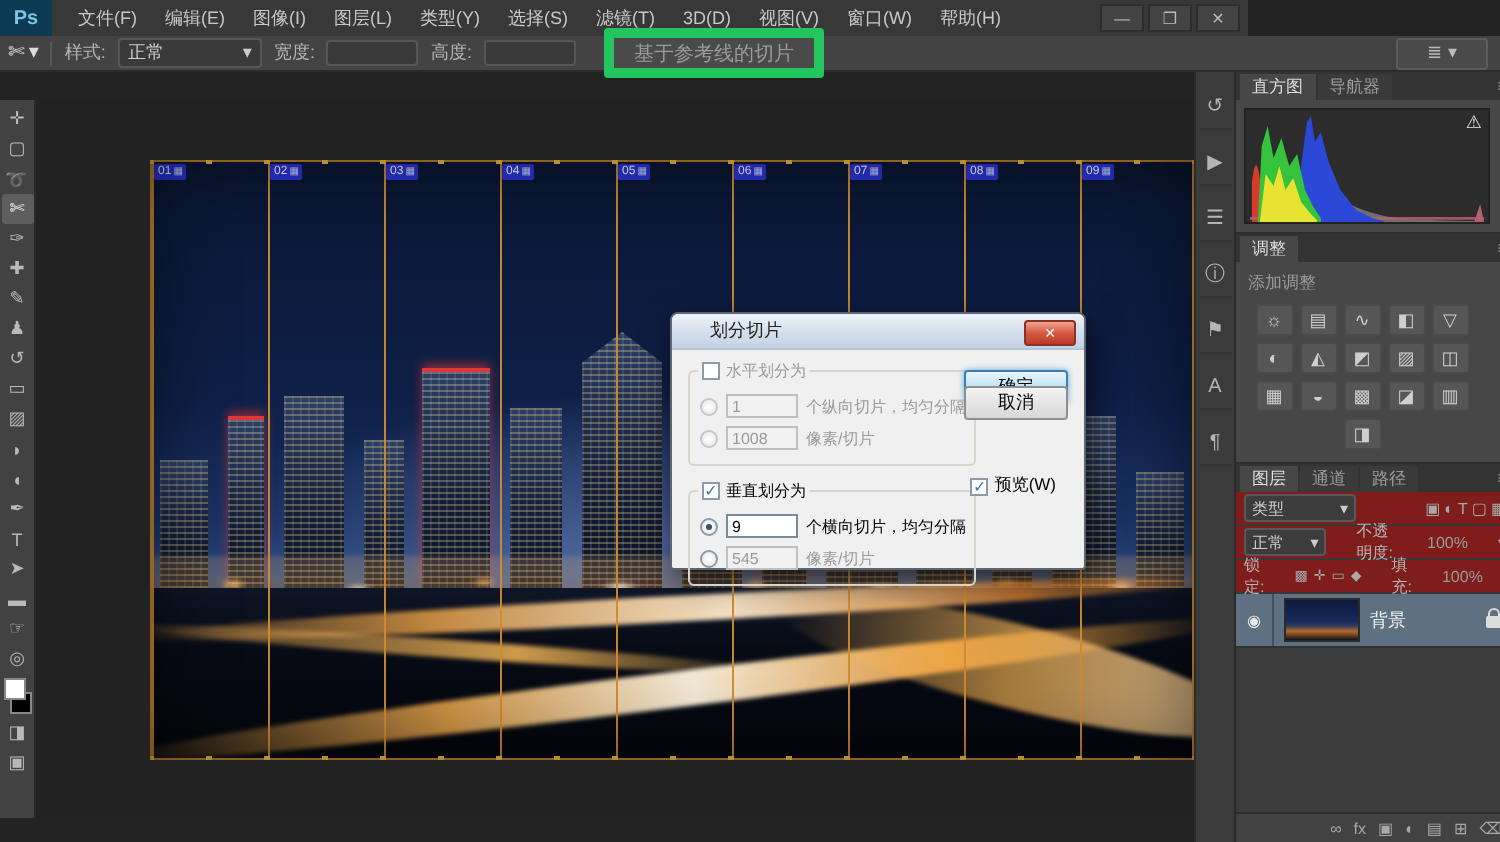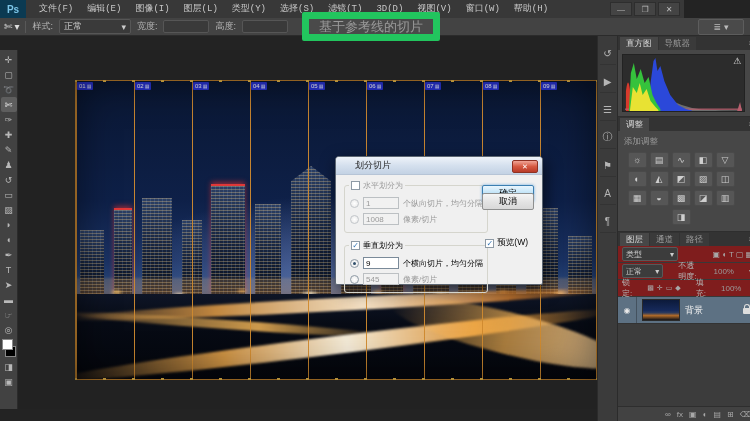--- a/index.html
+++ b/index.html
@@ -1,39 +1,39 @@
 <!DOCTYPE html>
 <html><head>
 <meta charset="utf-8">
 <style>
   html,body{margin:0;padding:0;width:750px;height:421px;overflow:hidden;
     font-family:"Liberation Sans","DejaVu Sans",sans-serif;background:#282828;}
   .app{position:relative;width:750px;height:421px;background:#232323;font-size:9px;color:#ccc;}
 
   
-  .menubar{position:absolute;left:0;top:0;width:684px;height:18px;background:#383838;
+  .menubar{position:absolute;left:0;top:0;width:624px;height:18px;background:#383838;
     border-bottom:1px solid #2a2a2a;display:flex;align-items:center;}
   .pslogo{width:26px;height:18px;background:#0b3a52;color:#7cc5e8;font-weight:bold;
     font-size:10px;display:flex;align-items:center;justify-content:center;margin-right:6px;}
-  .menuitem{padding:0 7px;line-height:18px;color:#c8c8c8;font-size:9px;white-space:nowrap;font-family:Liberation Mono, monospace;}
+  .menuitem{padding:0 7px;line-height:18px;color:#c8c8c8;font-size:9px;white-space:nowrap;}
   .win-controls{margin-left:auto;display:flex;gap:2px;padding-right:4px;}
   .win-btn{width:20px;height:12px;display:flex;align-items:center;justify-content:center;
     color:#bbb;font-size:8px;background:#444;border:1px solid #2e2e2e;}
 
   
   .optionsbar{position:absolute;left:0;top:18px;width:750px;height:18px;background:#434343;
     border-bottom:1px solid #2b2b2b;display:flex;align-items:center;gap:6px;padding-left:4px;box-sizing:border-box;}
   .tool-chip{display:flex;align-items:center;gap:2px;color:#ddd;font-size:10px;}
   .vsep{width:1px;height:12px;background:#585858;}
   .opt-label{color:#b5b5b5;font-size:9px;}
   .opt-select{width:62px;height:13px;background:#3a3a3a;border:1px solid #565656;border-radius:2px;
     display:flex;align-items:center;justify-content:space-between;padding:0 4px;color:#ccc;}
   .opt-input{width:46px;height:13px;background:#3a3a3a;border:1px solid #565656;border-radius:2px;color:#ccc;font-size:9px;padding:0 3px;box-sizing:border-box;}
-  .guides-btn{height:15px;background:#4a4a4a;border:7px solid #22c55e;border-radius:2px;color:#9a9a9a;
-    font-size:13px;padding:0 10px;display:flex;align-items:center;margin-left:8px;}
+  .guides-btn{height:15px;background:#4a4a4a;border:5px solid #22c55e;border-radius:2px;color:#9a9a9a;
+    font-size:10px;padding:0 10px;display:flex;align-items:center;margin-left:8px;}
   .workspace{margin-left:auto;margin-right:6px;width:44px;height:14px;background:#4a4a4a;border:1px solid #5d5d5d;
     border-radius:2px;display:flex;align-items:center;justify-content:center;gap:3px;color:#bbb;}
 
   
   .tabbar{position:absolute;left:0;top:36px;width:597px;height:14px;background:#303030;}
   .doctab{position:absolute;left:20px;top:0;height:14px;background:#4f4f4f;border:1px solid #262626;border-bottom:none;
     display:flex;align-items:center;gap:6px;padding:0 6px;color:#ddd;font-size:8.5px;white-space:nowrap;}
   .doctab .close{color:#aaa;font-size:9px;}
 
   

